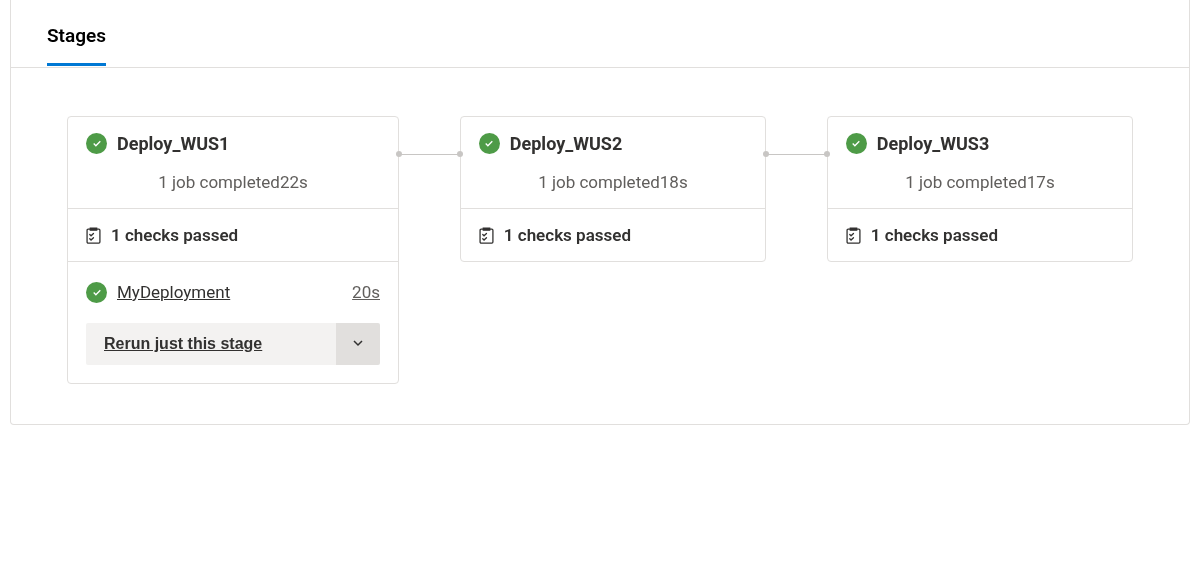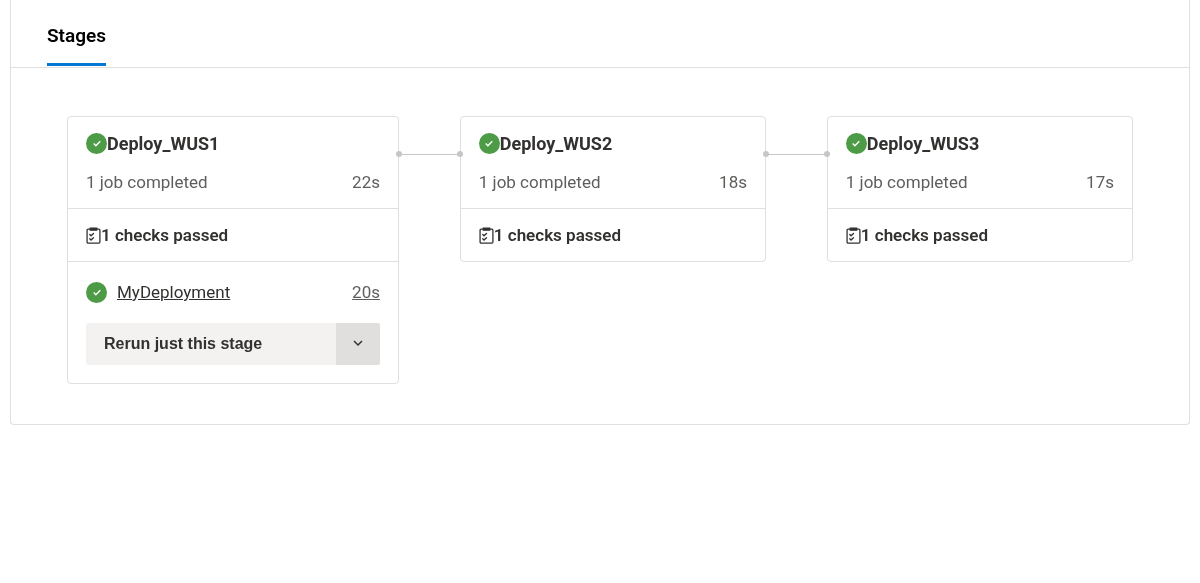--- a/index.html
+++ b/index.html
@@ -84,20 +84,21 @@
     .stage-card {
       border: 1px solid #e1dfdd;
       border-radius: 4px;
       width: 332px;
       background: #fff;
     }
     .stage-header {
       padding: 16px 18px 8px 18px;
       display: flex;
       align-items: center;
+      gap: 10px;
     }
     .check-icon {
       width: 21px;
       height: 21px;
       background: #4e9b47;
       border-radius: 50%;
       display: inline-flex;
       align-items: center;
       justify-content: center;
       flex-shrink: 0;
@@ -106,30 +107,31 @@
       width: 12px;
       height: 12px;
       fill: #fff;
     }
     .stage-title {
       font-weight: 700;
       font-size: 18px;
     }
     .stage-status {
       display: flex;
-      justify-content: space-between;
+      justify-content: center;
       padding: 10px 18px 16px 18px;
       color: #605e5c;
       font-size: 17px;
     }
     .stage-checks {
       border-top: 1px solid #e1dfdd;
       padding: 16px 18px;
       display: flex;
       align-items: center;
+      gap: 10px;
       font-size: 17px;
       font-weight: 600;
     }
     .checklist-icon {
       width: 15px;
       height: 16px;
       display: inline-block;
       flex-shrink: 0;
     }
     .stage-expanded {
@@ -148,20 +150,21 @@
     }
     .deployment-time {
       font-size: 17px;
       color: #605e5c;
       text-decoration: underline;
     }
     .rerun-row {
       display: flex;
       padding: 0 18px 18px 18px;
       gap: 0;
+      text-decoration: underline;
     }
     .rerun-button {
       background: #f3f2f1;
       border: none;
       padding: 12px 18px;
       font-size: 16px;
       font-weight: 600;
       color: #323130;
       cursor: pointer;
       flex: 1;

